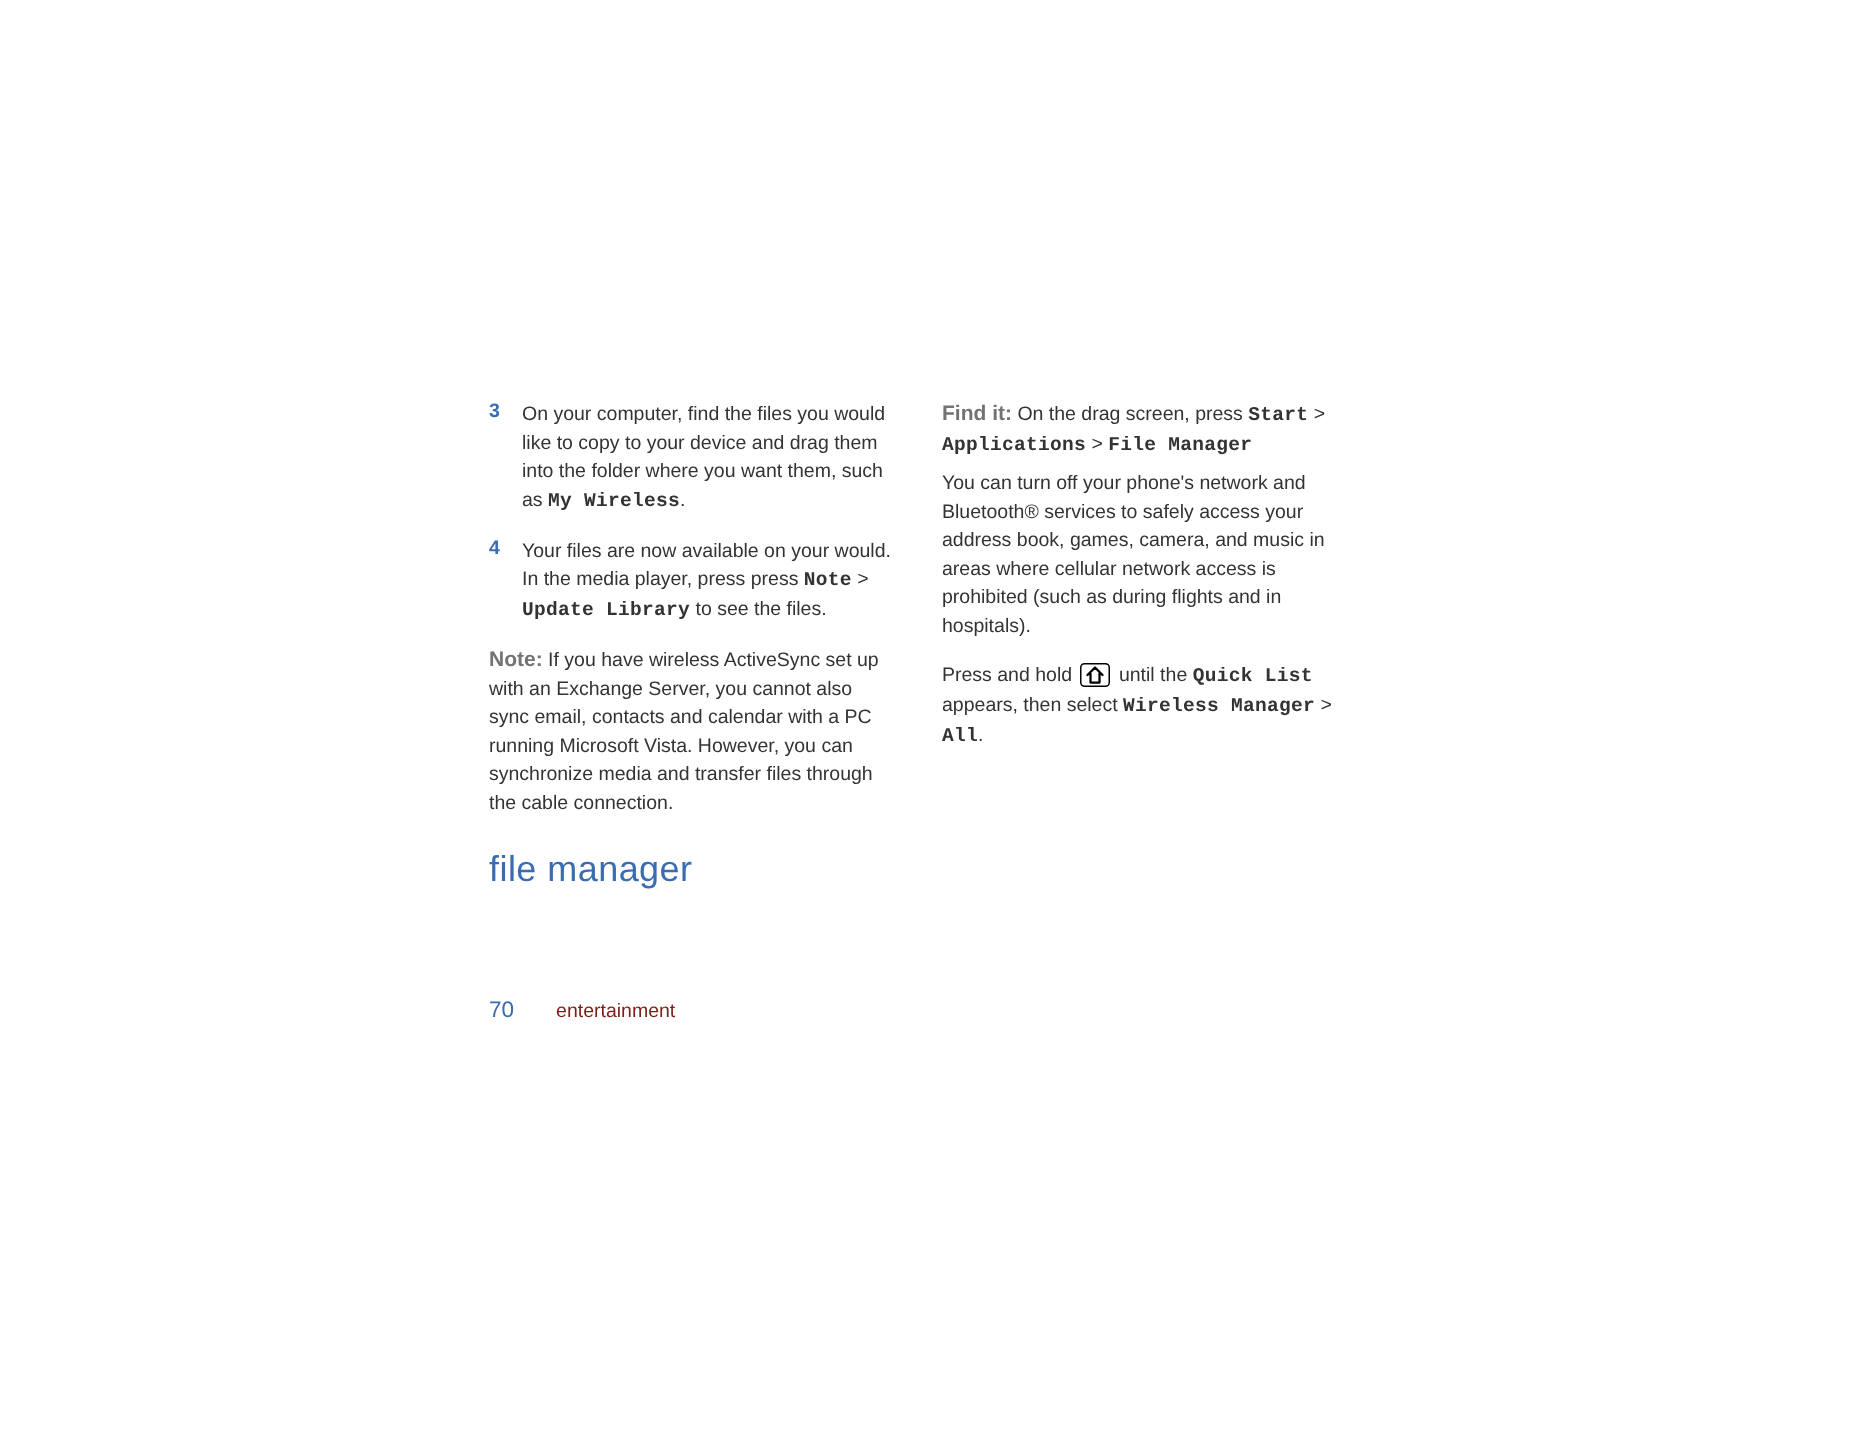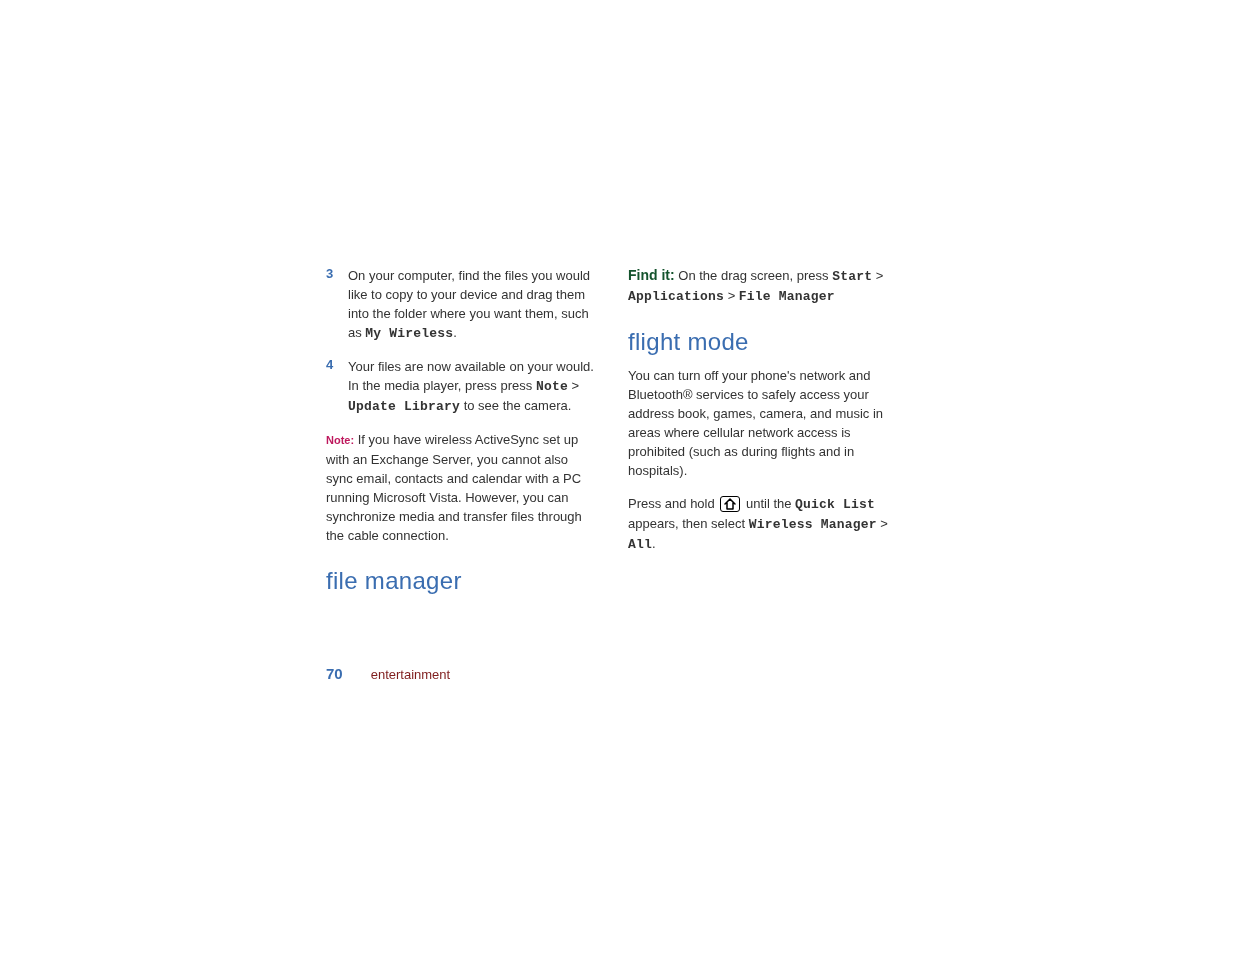--- a/index.html
+++ b/index.html
@@ -51,26 +51,26 @@
     }
     .heading {
       color: #3a6db0;
       font-size: 24px;
       font-weight: normal;
       margin-top: 22px;
       margin-bottom: 10px;
       letter-spacing: 0.3px;
     }
     .note-label {
-      color: #be185d;
+      color: #737373;
       font-weight: bold;
-      font-size: 11px;
+      font-size: 14px;
     }
     .find-label {
-      color: #14532d;
+      color: #737373;
       font-weight: bold;
       font-size: 14px;
       margin-top: 35px;
     }
     .bold {
       font-weight: bold;
       font-family: Liberation Mono, monospace;
       font-stretch: condensed;
       letter-spacing: 0.2px;
     }
@@ -97,21 +97,21 @@
     .footer {
       position: absolute;
       left: 326px;
       top: 665px;
       display: flex;
       align-items: baseline;
       gap: 28px;
     }
     .page-num {
       color: #3a6db0;
-      font-weight: bold;
+      font-weight: normal;
       font-size: 15px;
     }
     .section-name {
       color: #7f1d1d;
       font-size: 13px;
     }
   </style>
 </head>
 <body>
 
@@ -119,34 +119,33 @@
   <div class="column">
     <div class="num-list">
       <div class="num">3</div>
       <div class="list-text">
         <span>On your computer, find the files you would like to copy to your device and drag them into the folder where you want them, such as </span><span class="bold">My Wireless</span><span>.</span>
       </div>
     </div>
     <div class="num-list">
       <div class="num">4</div>
       <div class="list-text">
-        <span>Your files are now available on your would. In the media player, press press </span><span class="bold">Note</span><span class="separator"> &gt; </span><span class="bold">Update Library</span><span> to see the camera.</span>
+        <span>Your files are now available on your would. In the media player, press press </span><span class="bold">Note</span><span class="separator"> &gt; </span><span class="bold">Update Library</span><span> to see the files.</span>
       </div>
     </div>
     <div class="para">
       <span class="note-label">Note:</span><span> If you have wireless ActiveSync set up with an Exchange Server, you cannot also sync email, contacts and calendar with a PC running Microsoft Vista. However, you can synchronize media and transfer files through the cable connection.</span>
     </div>
     <div class="heading">file manager</div>
   </div>
 
   <div class="column col-right">
     <div class="para" style="margin-top:0;">
       <span class="find-label">Find it:</span><span> On the drag screen, press </span><span class="bold">Start</span><span class="separator"> &gt; </span><span class="bold">Applications</span><span class="separator"> &gt; </span><span class="bold">File Manager</span>
     </div>
-    <div class="heading">flight mode</div>
     <div class="para" style="margin-top:6px;">You can turn off your phone's network and Bluetooth® services to safely access your address book, games, camera, and music in areas where cellular network access is prohibited (such as during flights and in hospitals).</div>
     <div class="para">
       <span>Press and hold </span><span class="home-icon"><svg width="14" height="12" viewBox="0 0 14 12">
             <path d="M 2 6 L 7 1 L 12 6 M 4 5 L 4 11 L 10 11 L 10 5" fill="none" stroke="#000" stroke-width="1.5" stroke-linejoin="round" stroke-linecap="round"></path>
           </svg></span><span> until the </span><span class="bold">Quick List</span><span> appears, then select </span><span class="bold">Wireless Manager</span><span class="separator"> &gt; </span><span class="bold">All</span><span>.</span>
     </div>
   </div>
 </div>
 
 <div class="footer">

